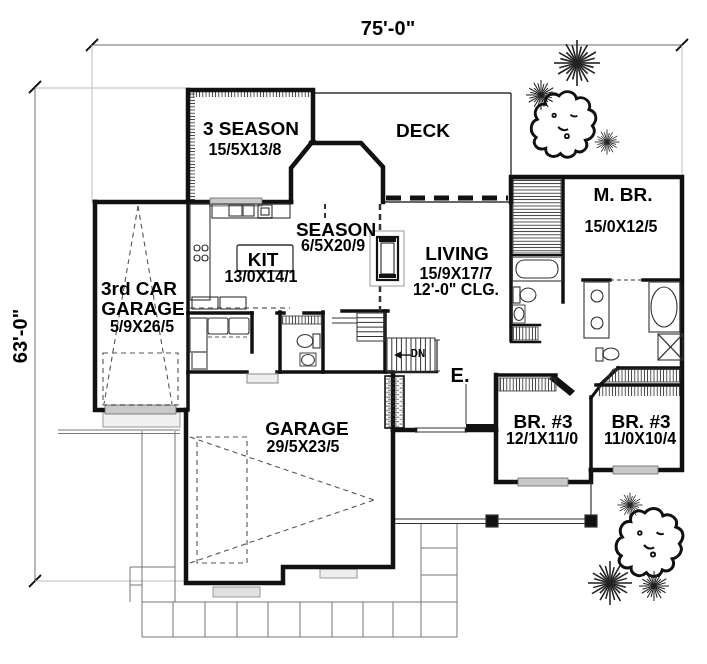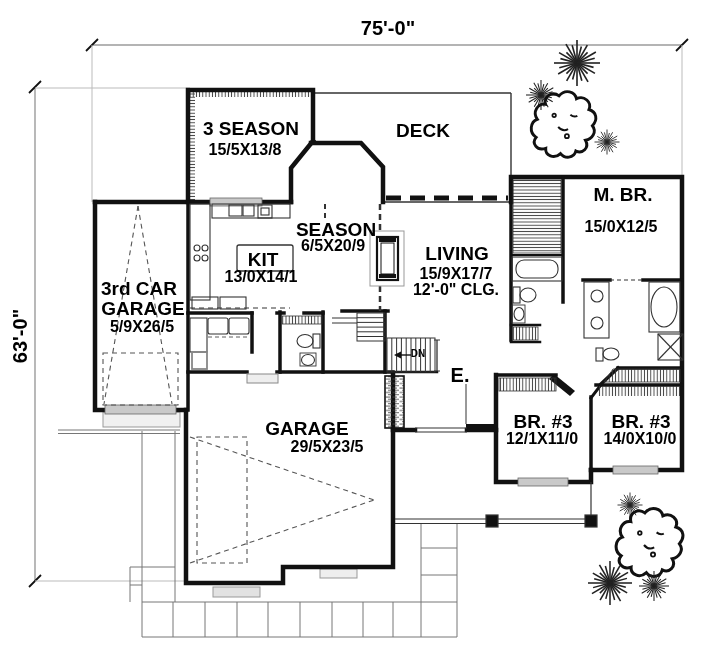--- a/index.html
+++ b/index.html
@@ -349,24 +349,24 @@
 <div class="lbl size" style="left:456px;top:290px">12'-0" CLG.</div>
 
 <div class="lbl name" style="left:623px;top:194px">M. BR.</div>
 <div class="lbl size" style="left:621px;top:227px">15/0X12/5</div>
 
 <div class="lbl name" style="left:139px;top:288px">3rd CAR</div>
 <div class="lbl name" style="left:143px;top:308px">GARAGE</div>
 <div class="lbl size" style="left:142px;top:327px">5/9X26/5</div>
 
 <div class="lbl name" style="left:307px;top:428px">GARAGE</div>
-<div class="lbl size" style="left:327px;top:447px">29/5X23/5</div>
+<div class="lbl size" style="left:303px;top:447px">29/5X23/5</div>
 
 <div class="lbl name" style="left:543px;top:421px">BR. #3</div>
 <div class="lbl size" style="left:542px;top:439px">12/1X11/0</div>
 
 <div class="lbl name" style="left:641px;top:421px">BR. #3</div>
-<div class="lbl size" style="left:640px;top:439px">14/0X10/0</div>
+<div class="lbl size" style="left:640px;top:439px">11/0X10/4</div>
 
 <div class="lbl big" style="left:460px;top:375px">E.</div>
 <div class="lbl dn" style="left:418px;top:354px">DN</div>
 
 </div>
 
 </body></html>

